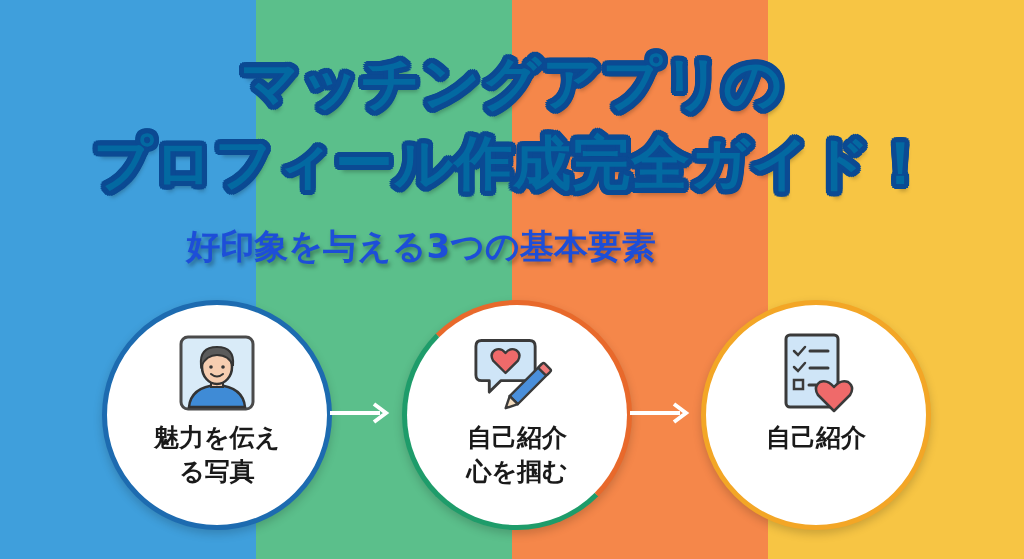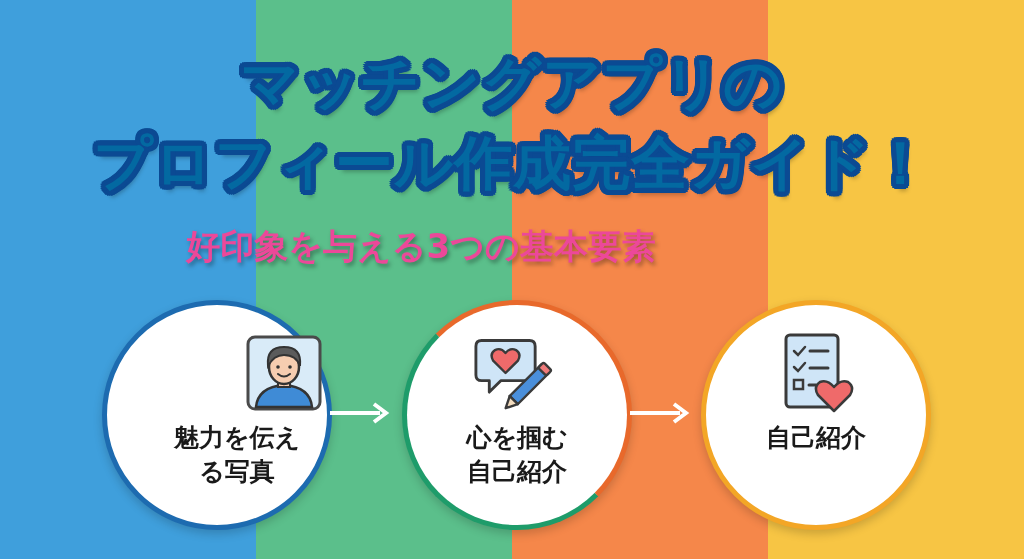--- a/index.html
+++ b/index.html
@@ -17,30 +17,30 @@
       -5px 0 0 #0b4a93, 5px 0 0 #0b4a93, 0 -5px 0 #0b4a93, 0 5px 0 #0b4a93,
       -4px -4px 0 #0b4a93, 4px -4px 0 #0b4a93, -4px 4px 0 #0b4a93, 4px 4px 0 #0b4a93,
       -5px -2px 0 #0b4a93, 5px -2px 0 #0b4a93, -5px 2px 0 #0b4a93, 5px 2px 0 #0b4a93,
       -2px -5px 0 #0b4a93, 2px -5px 0 #0b4a93, -2px 5px 0 #0b4a93, 2px 5px 0 #0b4a93,
       3px 7px 4px rgba(0,0,0,0.25);
   }
   .title.l1 { top: 48px; font-size: 58px; line-height: 70px; }
   .title.l2 { top: 128px; font-size: 58px; line-height: 70px; }
   .subtitle {
     position: absolute; top: 222px; left: 0; width: 842px; text-align: center;
-    color: #ec4899; font-size: 34px; line-height: 48px; font-weight: bold;
+    color: #1d4ed8; font-size: 34px; line-height: 48px; font-weight: bold;
     text-shadow: 2px 3px 4px rgba(0,0,0,0.35);
   }
   .circle {
     position: absolute; width: 220px; height: 220px; border-radius: 50%;
     background: #ffffff; top: 300px;
     box-shadow: 0 4px 10px rgba(0,0,0,0.18);
     display: flex; flex-direction: column; align-items: center;
   }
-  .c1 { left: 102px; border: 5px solid #1d6bb0; align-items: flex-end; }
+  .c1 { left: 102px; border: 5px solid #1d6bb0; }
   .c2 { left: 402px; border: 5px solid; border-color: #e8692b #e8692b #e8692b #1e9c6a; border-left-color: #1e9c6a; border-bottom-color: #1e9c6a; }
   .c3 { left: 701px; border: 5px solid #f3a626; }
   .icon-box { margin-top: 28px; width: 86px; height: 80px; display: flex; justify-content: center; align-items: center; }
   .label {
     margin-top: 8px; text-align: center; color: #1a1a1a; font-weight: bold;
     font-size: 25px; line-height: 34px; width: 180px;
   }
   .arrow { position: absolute; top: 402px; width: 60px; height: 22px; }
   .a1 { left: 330px; }
   .a2 { left: 630px; }
@@ -89,22 +89,22 @@
       <path d="M8 6 H58 Q64 6 64 12 V42 Q64 48 58 48 H28 L16 60 V48 H8 Q2 48 2 42 V12 Q2 6 8 6 Z" fill="#cfe5f7" stroke="#3a3a3a" stroke-width="3" stroke-linejoin="round"></path>
       <path d="M33 40 L20 27 Q16 20 22 16 Q28 13 33 19 Q38 13 44 16 Q50 20 46 27 Z" fill="#ef6a6a" stroke="#3a3a3a" stroke-width="2.5" stroke-linejoin="round"></path>
       <g transform="rotate(-45 60 50)">
         <rect x="34" y="44" width="46" height="12" fill="#4a8fdb" stroke="#3a3a3a" stroke-width="2.5"></rect>
         <rect x="76" y="44" width="8" height="12" rx="2" fill="#ef7a7a" stroke="#3a3a3a" stroke-width="2.5"></rect>
         <path d="M34 44 L22 50 L34 56 Z" fill="#f3dcbf" stroke="#3a3a3a" stroke-width="2.5" stroke-linejoin="round"></path>
       </g>
     </svg>
   </div>
   <div class="label">
+    <div>自己紹介</div>
     <div>心を掴む</div>
-    <div>自己紹介</div>
   </div>
 </div>
 
 <svg class="arrow a2" viewBox="0 0 60 22">
   <line x1="0" y1="11" x2="50" y2="11" stroke="#ffffff" stroke-width="4"></line>
   <path d="M44 2 L56 11 L44 20" fill="none" stroke="#ffffff" stroke-width="4" stroke-linejoin="miter"></path>
 </svg>
 
 <div class="circle c3">
   <div class="icon-box">

